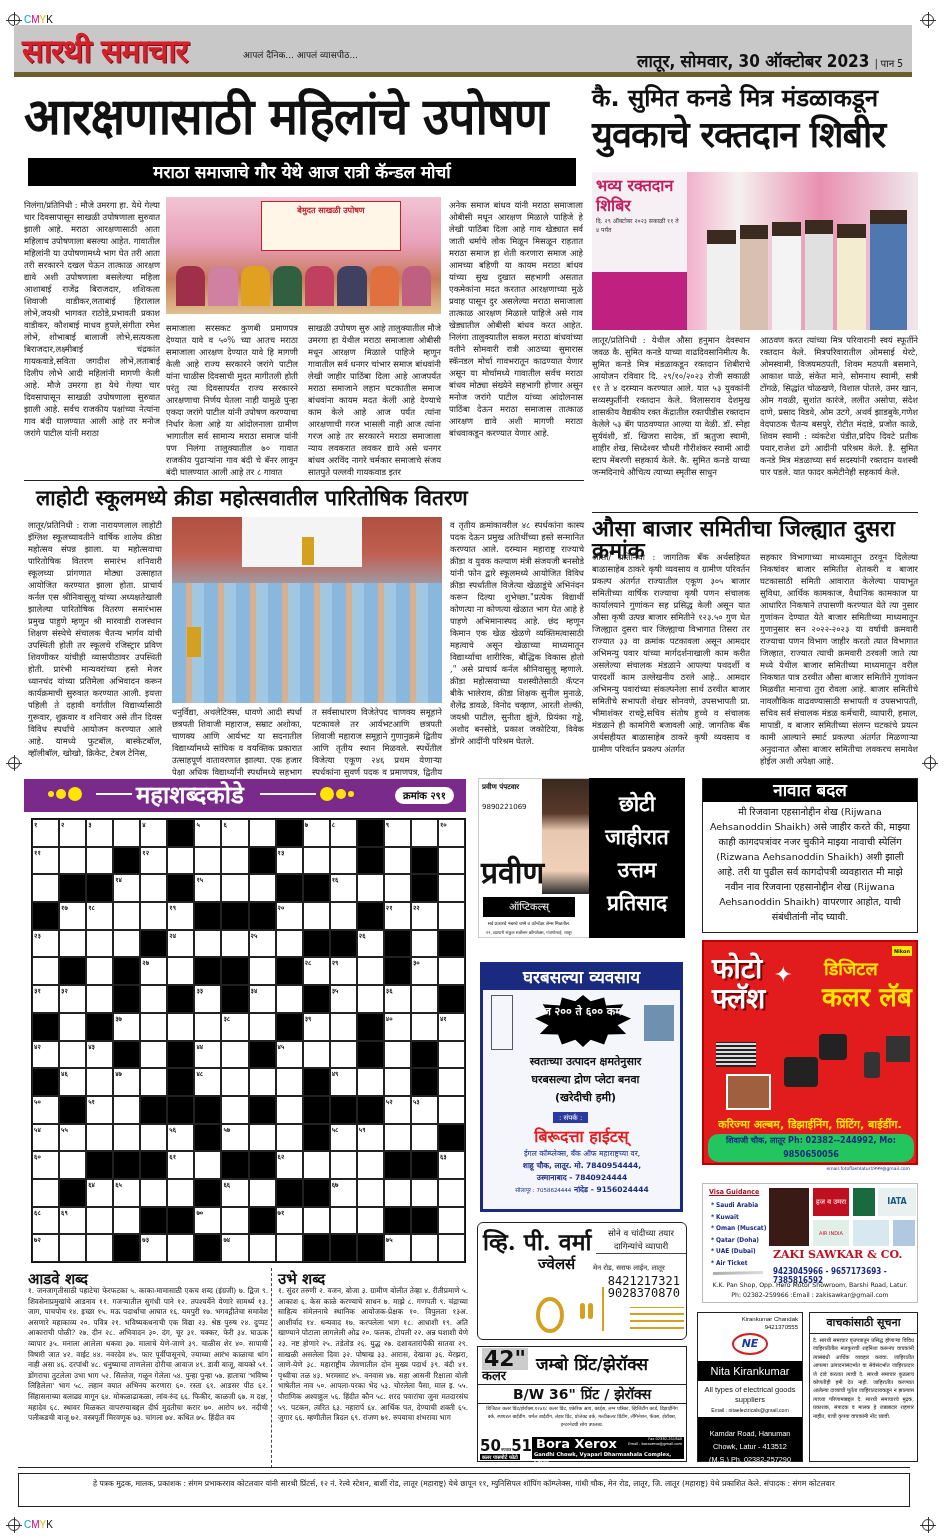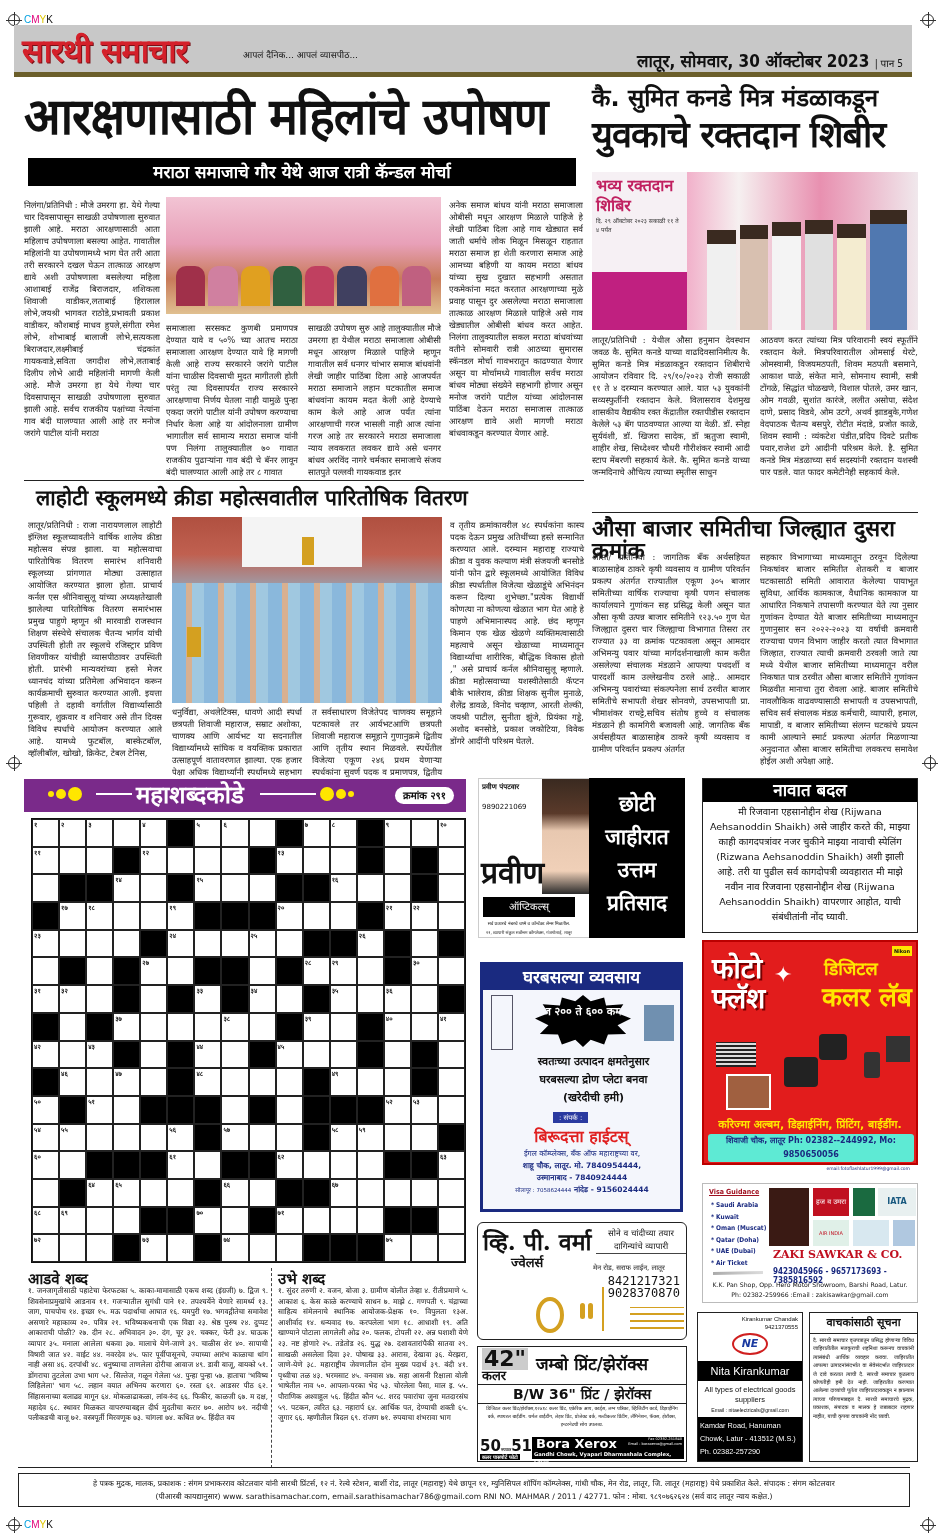--- a/index.html
+++ b/index.html
@@ -43,20 +43,21 @@
 <div class="abs masthead"></div>
 <div class="abs brand">सारथी समाचार</div>
 <div class="abs tagline">आपलं दैनिक... आपलं व्यासपीठ...</div>
 <div class="abs dateline"><span>लातूर, सोमवार, 30 ऑक्टोबर 2023</span> <span class="pg">| पान 5</span></div>
 <div class="abs masthead-bar"></div>
 
 <div class="abs h1" style="left:24px;top:92px;font-size:48px;width:560px;transform:scaleY(1.05)">आरक्षणासाठी महिलांचे उपोषण</div>
 <div class="abs" style="left:28px;top:158px;width:548px;height:28px;background:#000;color:#fff;text-align:center;font-size:17px;font-weight:bold;line-height:28px"><span>मराठा समाजाचे गौर येथे आज रात्री कॅन्डल मोर्चा</span></div>
 
 <div class="photo" style="left:166px;top:197px;width:275px;height:117px;background:linear-gradient(180deg,#f2c4d4 0%,#e8a0b8 40%,#c87a5a 70%,#e0c090 100%)">
+  <div style="position:absolute;left:95px;top:4px;width:140px;height:50px;background:#fff6e8;border:1px solid #c02030;font-size:8px;color:#c02030;font-weight:bold;text-align:center;padding-top:2px"><span>बेमुदत साखळी उपोषण</span></div>
   <div style="position:absolute;left:10px;bottom:8px;width:255px;height:40px;display:flex;gap:3px">
     <span style="flex:1;background:#a0304a;border-radius:10px 10px 0 0"></span>
       <span style="flex:1;background:#d080a0;border-radius:10px 10px 0 0"></span>
       <span style="flex:1;background:#e0a020;border-radius:10px 10px 0 0"></span>
       <span style="flex:1;background:#306040;border-radius:10px 10px 0 0"></span>
       <span style="flex:1;background:#c04060;border-radius:10px 10px 0 0"></span>
       <span style="flex:1;background:#404060;border-radius:10px 10px 0 0"></span>
       <span style="flex:1;background:#e07040;border-radius:10px 10px 0 0"></span>
       <span style="flex:1;background:#c06080;border-radius:10px 10px 0 0"></span>
   </div>
@@ -557,21 +558,21 @@
 <div class="box" style="left:702px;top:778px;width:216px;height:155px;border:1.5px solid #222">
   <div style="height:23px;background:#000;color:#fff;text-align:center;font-size:17px;font-weight:bold;line-height:23px">नावात बदल</div>
   <div style="padding:2px 4px;font-size:9.5px;line-height:15px;text-align:center">मी रिजवाना एहसानोद्दीन शेख (Rijwana Aehsanoddin Shaikh) असे जाहीर करते की, माझ्या काही कागदपत्रांवर नजर चुकीने माझ्या नावाची स्पेलिंग (Rizwana Aehsanoddin Shaikh) अशी झाली आहे. तरी या पुढील सर्व कागदोपत्री व्यवहारात मी माझे नवीन नाव रिजवाना एहसानोद्दीन शेख (Rijwana Aehsanoddin Shaikh) वापरणार आहोत, याची संबंधीतांनी नोंद घ्यावी.</div>
 </div>
 
 <div class="box" style="left:480px;top:962px;width:203px;height:250px;border:3px solid #1a2a80;background:#f4f6fc">
   <div style="height:25px;background:#1a2a80;color:#fff;text-align:center;font-size:17px;font-weight:bold;line-height:25px">घरबसल्या व्यवसाय</div>
   <div style="position:absolute;left:8px;top:30px;width:22px;height:55px;border:1px solid #556"></div>
   <div style="position:absolute;left:52px;top:30px;width:96px;height:52px;background:#000;color:#fff;font-size:11px;font-weight:bold;text-align:center;line-height:18px;padding-top:8px;clip-path:polygon(50% 0,58% 12%,72% 5%,74% 20%,92% 18%,86% 35%,100% 45%,86% 58%,95% 75%,76% 76%,72% 95%,58% 86%,50% 100%,42% 86%,28% 95%,24% 76%,5% 75%,14% 58%,0 45%,14% 35%,8% 18%,26% 20%,28% 5%,42% 12%)">रोज २०० ते ६०० कमवा</div>
   <div style="position:absolute;right:6px;top:40px;width:30px;height:36px;background:#7090b0"></div>
-  <div style="position:absolute;left:12px;top:88px;width:100%;text-align:center;font-size:11px;font-weight:bold;line-height:18px">
+  <div style="position:absolute;left:4px;top:88px;width:100%;text-align:center;font-size:11px;font-weight:bold;line-height:18px">
     <div>स्वतःच्या उत्पादन क्षमतेनुसार</div>
     <div>घरबसल्या द्रोण प्लेटा बनवा</div>
     <div>(खरेदीची हमी)</div>
   </div>
   <div style="position:absolute;left:70px;top:147px;background:#2a3aa0;color:#fff;font-size:7px;padding:1px 6px">: संपर्क :</div>
   <div style="position:absolute;left:0;top:160px;width:100%;text-align:center;color:#e02020;font-size:16px;font-weight:bold">बिरूदत्ता हाईटस्</div>
   <div style="position:absolute;left:4px;top:183px;width:190px;font-size:7.5px;color:#1a2a80;line-height:12px;text-align:center">
     <div>ईगल कॉम्प्लेक्स, बँक ऑफ महाराष्ट्रच्या वर,</div>
     <div style="font-weight:bold">शाहू चौक, लातूर. मो. 7840954444,</div>
     <div style="font-weight:bold">उस्मानाबाद - 7840924444</div>
@@ -588,21 +589,21 @@
   <div style="position:absolute;left:120px;top:14px;color:#ffe600;font-size:18px;font-weight:900">डिजिटल</div>
   <div style="position:absolute;left:118px;top:36px;color:#ffe600;font-size:26px;font-weight:900">कलर लॅब</div>
   <div style="position:absolute;right:4px;top:4px;background:#ffe600;font-size:5px;padding:2px;font-weight:bold">Nikon</div>
   <div style="position:absolute;left:12px;top:100px;width:40px;height:25px;background:repeating-linear-gradient(0deg,#222 0 2px,#ddd 2px 4px)"></div>
   <div style="position:absolute;left:22px;top:132px;width:45px;height:36px;background:#a06040;border:2px solid #fff"></div>
   <div style="position:absolute;left:80px;top:115px;width:34px;height:30px;background:#222;border-radius:4px"></div>
   <div style="position:absolute;left:115px;top:92px;width:28px;height:26px;background:#222;border-radius:4px"></div>
   <div style="position:absolute;left:160px;top:110px;width:16px;height:26px;background:#333;border-radius:3px"></div>
   <div style="position:absolute;left:182px;top:94px;width:24px;height:26px;background:#333"></div>
   <div style="position:absolute;left:0;top:174px;width:100%;text-align:center;color:#ffe600;font-size:11px;font-weight:bold">करिज्मा अल्बम, डिझाईनिंग, प्रिंटिंग, बाईडींग.</div>
-  <div style="position:absolute;left:4px;top:192px;width:206px;height:28px;background:#5eead4;border-radius:3px;text-align:center;font-size:8px;color:#1a2a80;font-weight:bold;line-height:14px">
+  <div style="position:absolute;left:4px;top:192px;width:206px;height:28px;background:#22c55e;border-radius:10px;text-align:center;font-size:8px;color:#1a2a80;font-weight:bold;line-height:14px">
       <div>शिवाजी चौक, लातूर Ph: 02382--244992, Mo: 9850650056</div>
       <div style="font-size:4.5px;text-align:right;padding-right:4px;font-weight:normal">email:fotoflashlatur1999@gmail.com</div>
     </div>
 </div>
 
 <div class="box" style="left:702px;top:1183px;width:216px;height:120px;border-color:#bbb;background:#fff">
   <div style="position:absolute;left:6px;top:4px;font-size:7px;font-weight:bold;color:#a01020;text-decoration:underline;font-family:'DejaVu Sans Condensed','DejaVu Sans',sans-serif">Visa Guidance</div>
   <div id="zaki-list" style="position:absolute;left:8px;top:16px;font-size:6.5px;line-height:11.5px;color:#1a2a80;font-weight:bold;font-family:'DejaVu Sans Condensed','DejaVu Sans',sans-serif">
       <div>* Saudi Arabia</div>
       <div>* Kuwait</div>
@@ -622,21 +623,21 @@
   <div style="position:absolute;left:70px;top:64px;font-size:11px;font-weight:bold;color:#c01020;font-family:'DejaVu Serif',serif">ZAKI SAWKAR &amp; CO.</div>
   <div style="position:absolute;left:70px;top:83px;font-size:8px;font-weight:bold;color:#1a2a80;font-family:'DejaVu Sans Condensed','DejaVu Sans',sans-serif">9423045966 - 9657173693 - 7385816592</div>
   <div style="position:absolute;left:0;top:96px;width:100%;text-align:center;font-size:6.2px;line-height:10px">
       <div>K.K. Pan Shop, Opp. Hero Motor Showroom, Barshi Road, Latur.</div>
       <div>Ph: 02382-259966 :Email : zakisawkar@gmail.com</div>
     </div>
 </div>
 
 <div class="box" style="left:477px;top:1222px;width:210px;height:118px;border:1.5px solid #222;border-radius:6px;background:#fff">
   <div style="position:absolute;left:5px;top:2px;font-size:23px;font-weight:900;font-family:'DejaVu Serif',serif">व्हि. पी. वर्मा</div>
-  <div style="position:absolute;left:33px;top:30px;font-size:13px;font-weight:900">ज्वेलर्स</div>
+  <div style="position:absolute;left:60px;top:30px;font-size:15px;font-weight:900">ज्वेलर्स</div>
   <div style="position:absolute;left:118px;top:4px;width:90px;text-align:center;font-size:8.5px;line-height:13px;border-bottom:1px solid #444">
       <div>सोने व चांदीच्या तयार</div>
       <div>दागिन्यांचे व्यापारी</div>
     </div>
   <div style="position:absolute;left:115px;top:40px;font-size:7px">मेन रोड, सराफ लाईन, लातूर</div>
   <div style="position:absolute;right:6px;top:52px;font-size:12px;font-family:'DejaVu Sans Mono',monospace;text-align:right;line-height:12px">
       <div>8421217321</div>
       <div>9028370870</div>
     </div>
   <div style="position:absolute;left:58px;top:74px;width:28px;height:36px;border:4px solid #d4a020;border-radius:50%"></div>
@@ -666,30 +667,29 @@
 
 <div class="box" style="left:697px;top:1312px;width:106px;height:150px;border:1.5px solid #222;background:#fff">
   <div style="position:absolute;right:4px;top:2px;font-size:6px;text-align:right;line-height:8px;font-family:'Liberation Sans',sans-serif">
       <div>Kirankumar Chandak</div>
       <div>9421370555</div>
     </div>
   <div style="position:absolute;left:34px;top:20px;width:36px;height:22px;border:2px solid #d02020;border-radius:50%;text-align:center;font-size:11px;font-weight:bold;font-style:italic;color:#1a3aa0;line-height:18px">NE</div>
   <div style="position:absolute;left:0;top:48px;width:100%;height:20px;background:#000;color:#fff;text-align:center;font-size:11px;line-height:20px;font-family:'Liberation Sans',sans-serif">Nita Kirankumar</div>
   <div style="position:absolute;left:2px;top:72px;width:100px;text-align:center;font-size:7.5px;line-height:10px;font-family:'Liberation Sans',sans-serif">All types of electrical goods suppliers</div>
   <div style="position:absolute;left:0;top:94px;width:100%;text-align:center;font-size:5.2px;font-family:'Liberation Sans',sans-serif">Email : nitaelectricals@gmail.com</div>
-  <div style="position:absolute;left:0;top:104px;width:100%;height:44px;background:#000;color:#fff;font-size:7.3px;line-height:13px;padding:2px;font-family:'Liberation Sans',sans-serif">Kamdar Road, Hanuman Chowk, Latur - 413512 (M.S.) Ph. 02382-257290</div>
+  <div style="position:absolute;left:0;top:104px;width:100%;height:44px;background:#000;color:#fff;text-align:center;font-size:7.3px;line-height:13px;padding:10px;font-family:'Liberation Sans',sans-serif">Kamdar Road, Hanuman Chowk, Latur - 413512 (M.S.) Ph. 02382-257290</div>
 </div>
 
 <div class="box" style="left:809px;top:1312px;width:109px;height:150px;border:1.5px solid #222;background:#fff">
   <div style="text-align:center;font-size:11px;font-weight:bold;border-bottom:1px solid #222;line-height:20px">वाचकांसाठी सूचना</div>
   <div style="padding:2px 3px;font-family:'DejaVu Serif',serif;font-size:5.2px;line-height:8.4px;text-align:justify">दै. सारथी समाचार वृत्तपत्रातून प्रसिद्ध होणाऱ्या विविध जाहिरातीतील मजकुराची शहनिशा करूनच वाचकांनी त्यासंबंधी आर्थिक व्यवहार करावा. जाहिरातीत आपल्या उत्पादनांसंदर्भात वा सेवेसंदर्भात जाहिरातदार जे दावे करतात त्याची दै. सारथी समाचार कुठलाच कोणतीही हमी देत नाही. जाहिरातीत करण्यात आलेल्या दाव्यांची पूर्तता जाहिरातदाराकडून न झाल्यास त्याच्या परिणामाबद्दल दै. सारथी समाचारचे मुद्रक, प्रकाशक, संपादक व मालक हे जबाबदार राहणार नाहीत, याची कृपया वाचकांनी नोंद घ्यावी.</div>
 </div>
 
 <div class="rule" style="left:18px;top:1467px;width:892px;height:1px"></div>
 
 <div class="abs footer">
   <div>हे पत्रक मुद्रक, मालक, प्रकाशक : संगम प्रभाकरराव कोटलवार यांनी सारथी प्रिंटर्स, १२ नं. रेल्वे स्टेशन, बार्शी रोड, लातूर (महाराष्ट्र) येथे छापून ११, म्युनिसिपल शॉपिंग कॉम्प्लेक्स, गांधी चौक, मेन रोड, लातूर, जि. लातूर (महाराष्ट्र) येथे प्रकाशित केले. संपादक : संगम कोटलवार</div>
-  <div>(पीआरबी कायद्यानुसार) www. sarathisamachar.com, email.sarathisamachar786@gmail.com RNI NO. MAHMAR / 2011 / 42771. फोन : मोबा. ९८९०७६२६२४ (सर्व वाद लातूर न्याय कक्षेत.)</div>
 </div>
 
 <div class="abs regmark" style="left:8px;top:1519px"></div>
 <div class="abs cmyk" style="left:24px;top:1519px"><span class="c">C</span><span class="m">M</span><span class="y">Y</span><span class="k">K</span></div>
 <div class="abs regmark" style="left:922px;top:1519px"></div>
 
 </body></html>

